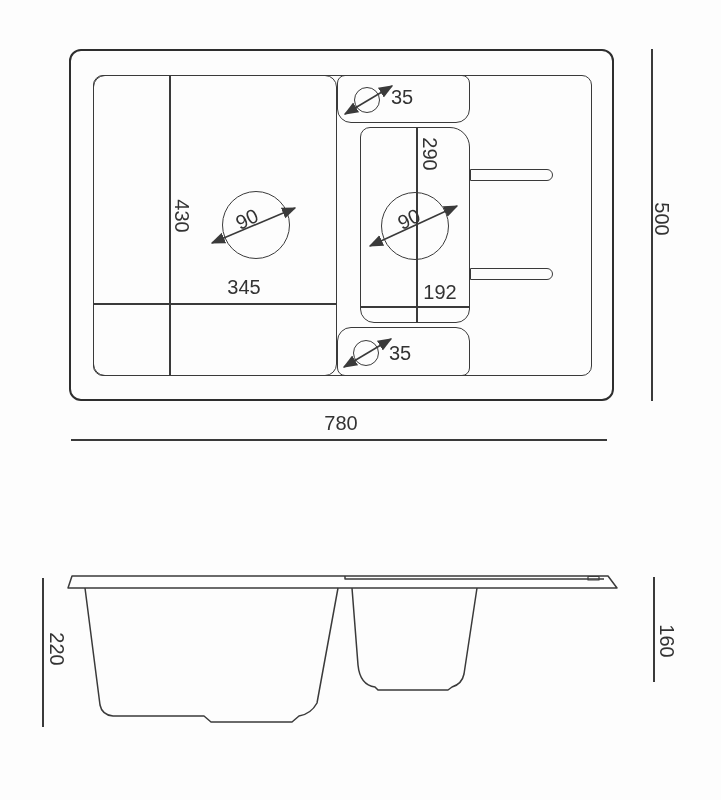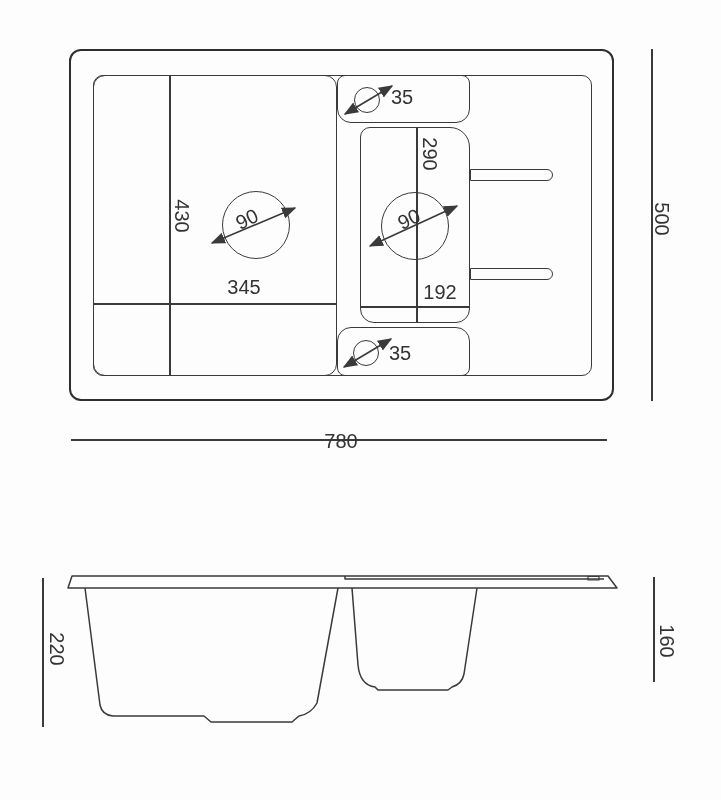--- a/index.html
+++ b/index.html
@@ -74,21 +74,21 @@
       <polyline points="345,576 345,579 604,579"></polyline>
       <rect x="588" y="576.5" width="11" height="3.5" stroke-width="1.2"></rect>
       <path d="M85,588 L100,705 Q102,715 113,716 L204,716 L211,722 L292,722 L299,716 Q311,714 317,703 L338,588"></path>
       <path d="M352,588 L358,665 Q360,685 375,687 L378,690 L448,690 L452,687 Q462,684 464,674 L477,588"></path>
     </g>
   </svg>
 
   <div class="vline" style="left:42px;top:578px;height:149px;"></div>
   <div class="vline" style="left:653px;top:577px;height:105px;"></div>
 
-  <div class="dim-label" style="left:341px;top:423px;margin-top:18px;">780</div>
+  <div class="dim-label" style="left:341px;top:423px;">780</div>
   <div class="dim-label rot90" style="left:662px;top:219px;">500</div>
   <div class="dim-label rot90" style="left:182px;top:216px;">430</div>
   <div class="dim-label" style="left:244px;top:287px;">345</div>
   <div class="dim-label rot-diag" style="left:247px;top:219px;">90</div>
   <div class="dim-label rot90" style="left:430px;top:154px;">290</div>
   <div class="dim-label" style="left:440px;top:292px;">192</div>
   <div class="dim-label rot-diag" style="left:409px;top:219px;">90</div>
   <div class="dim-label" style="left:402px;top:97px;">35</div>
   <div class="dim-label" style="left:400px;top:353px;">35</div>
   <div class="dim-label rot90" style="left:57px;top:649px;">220</div>

